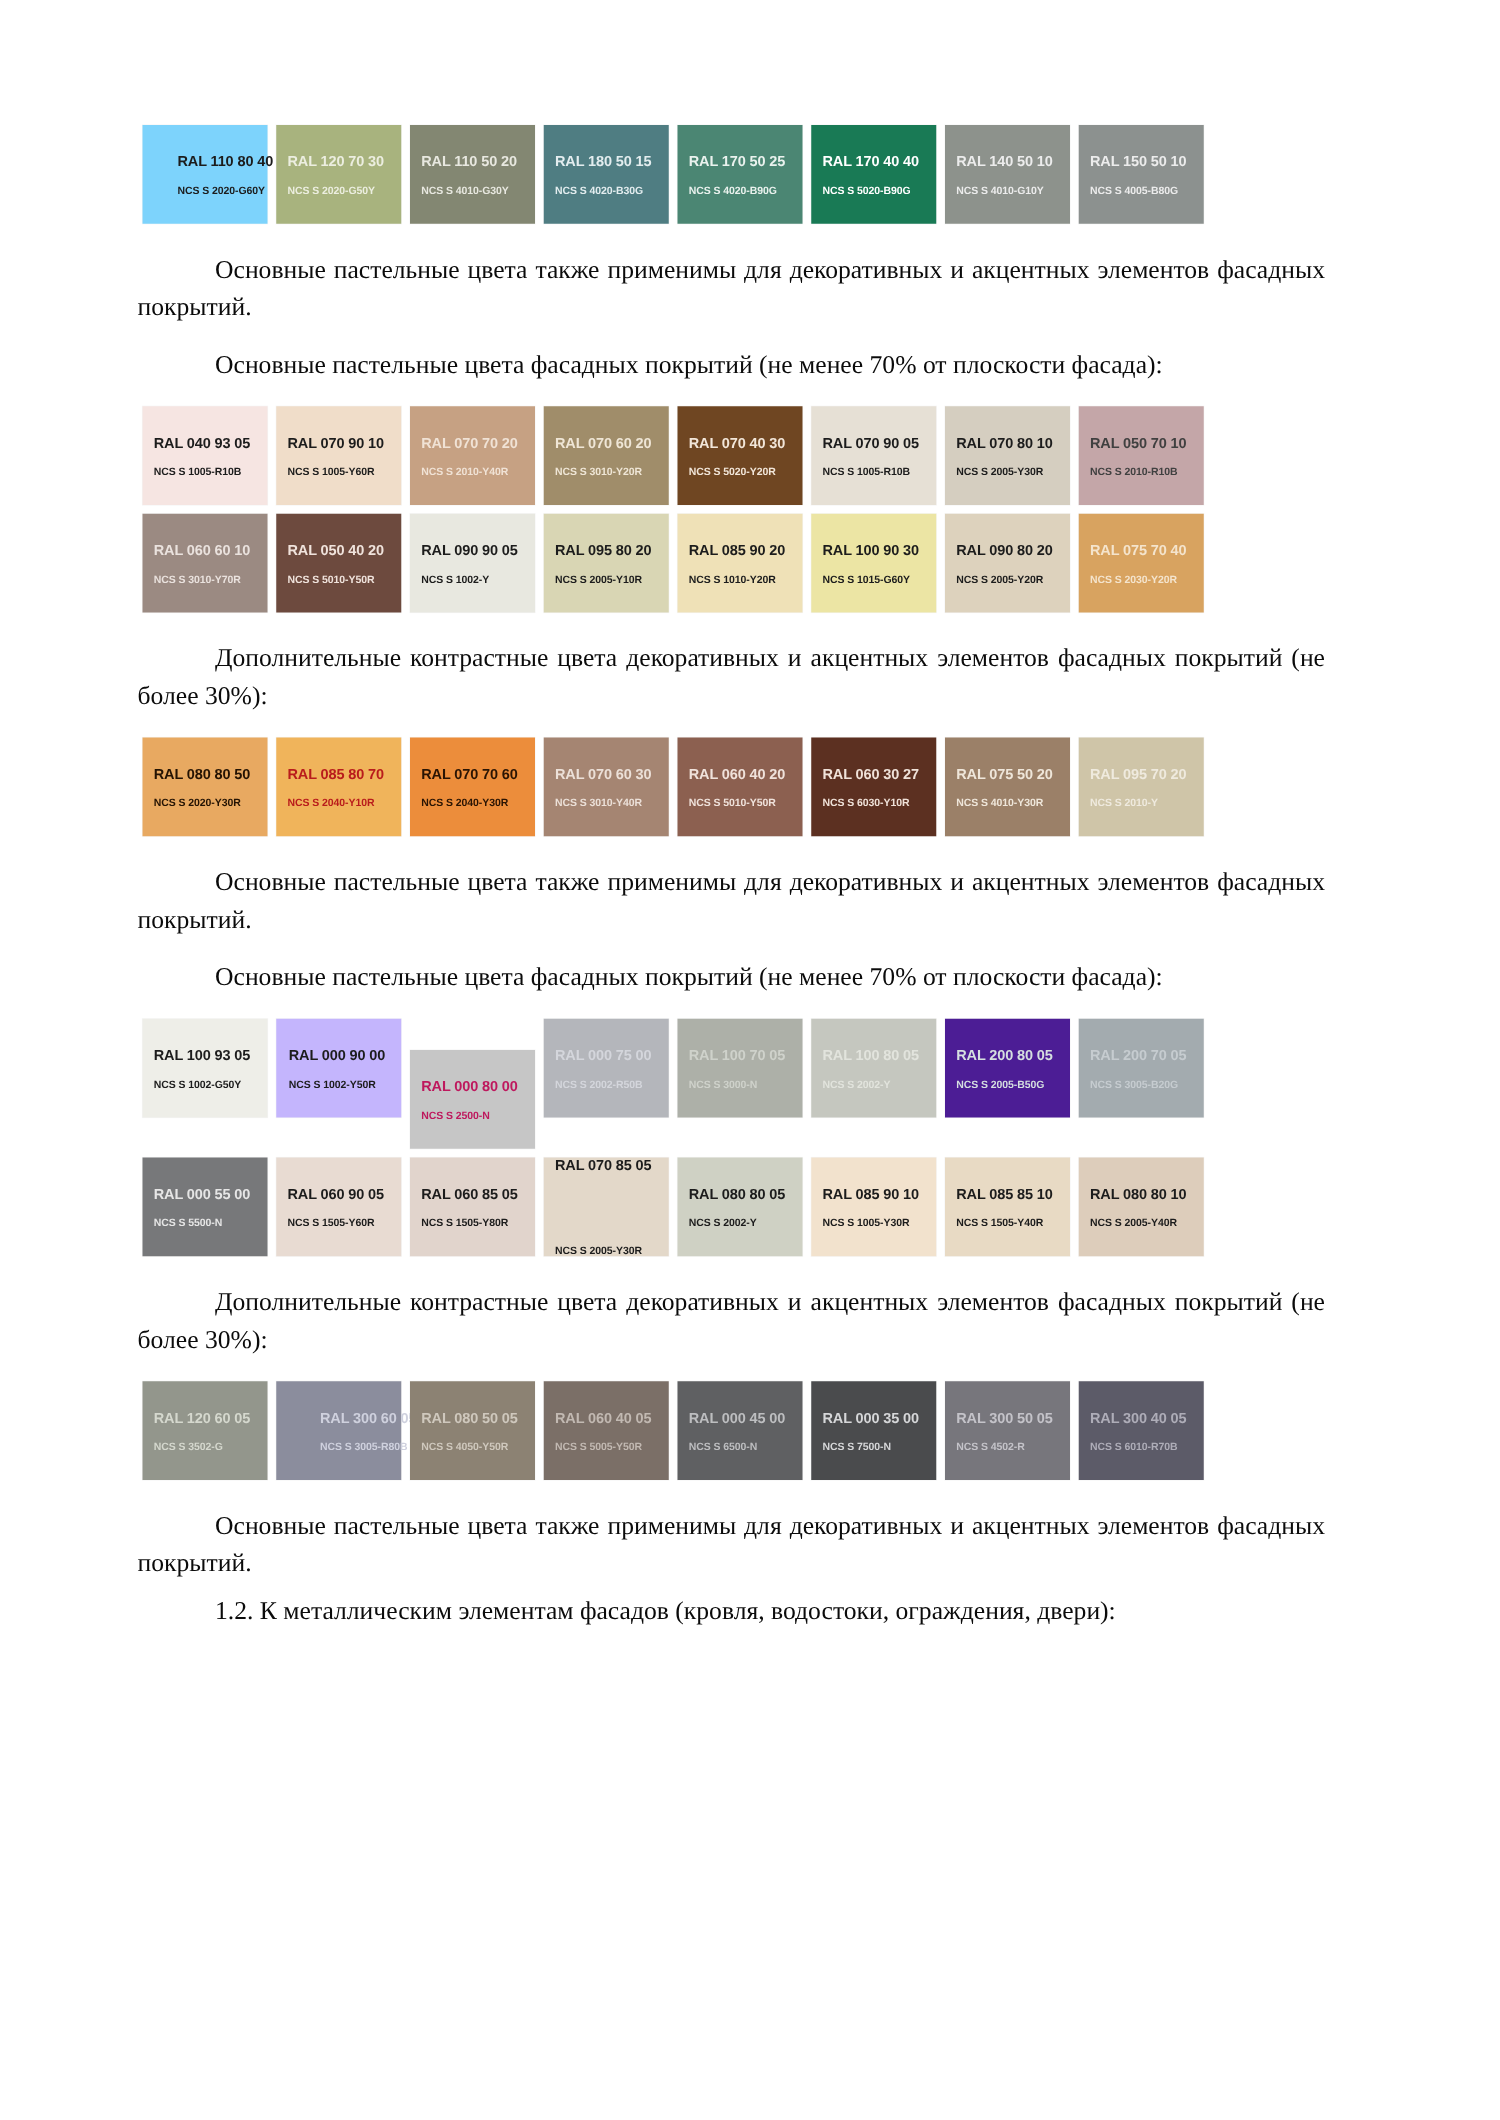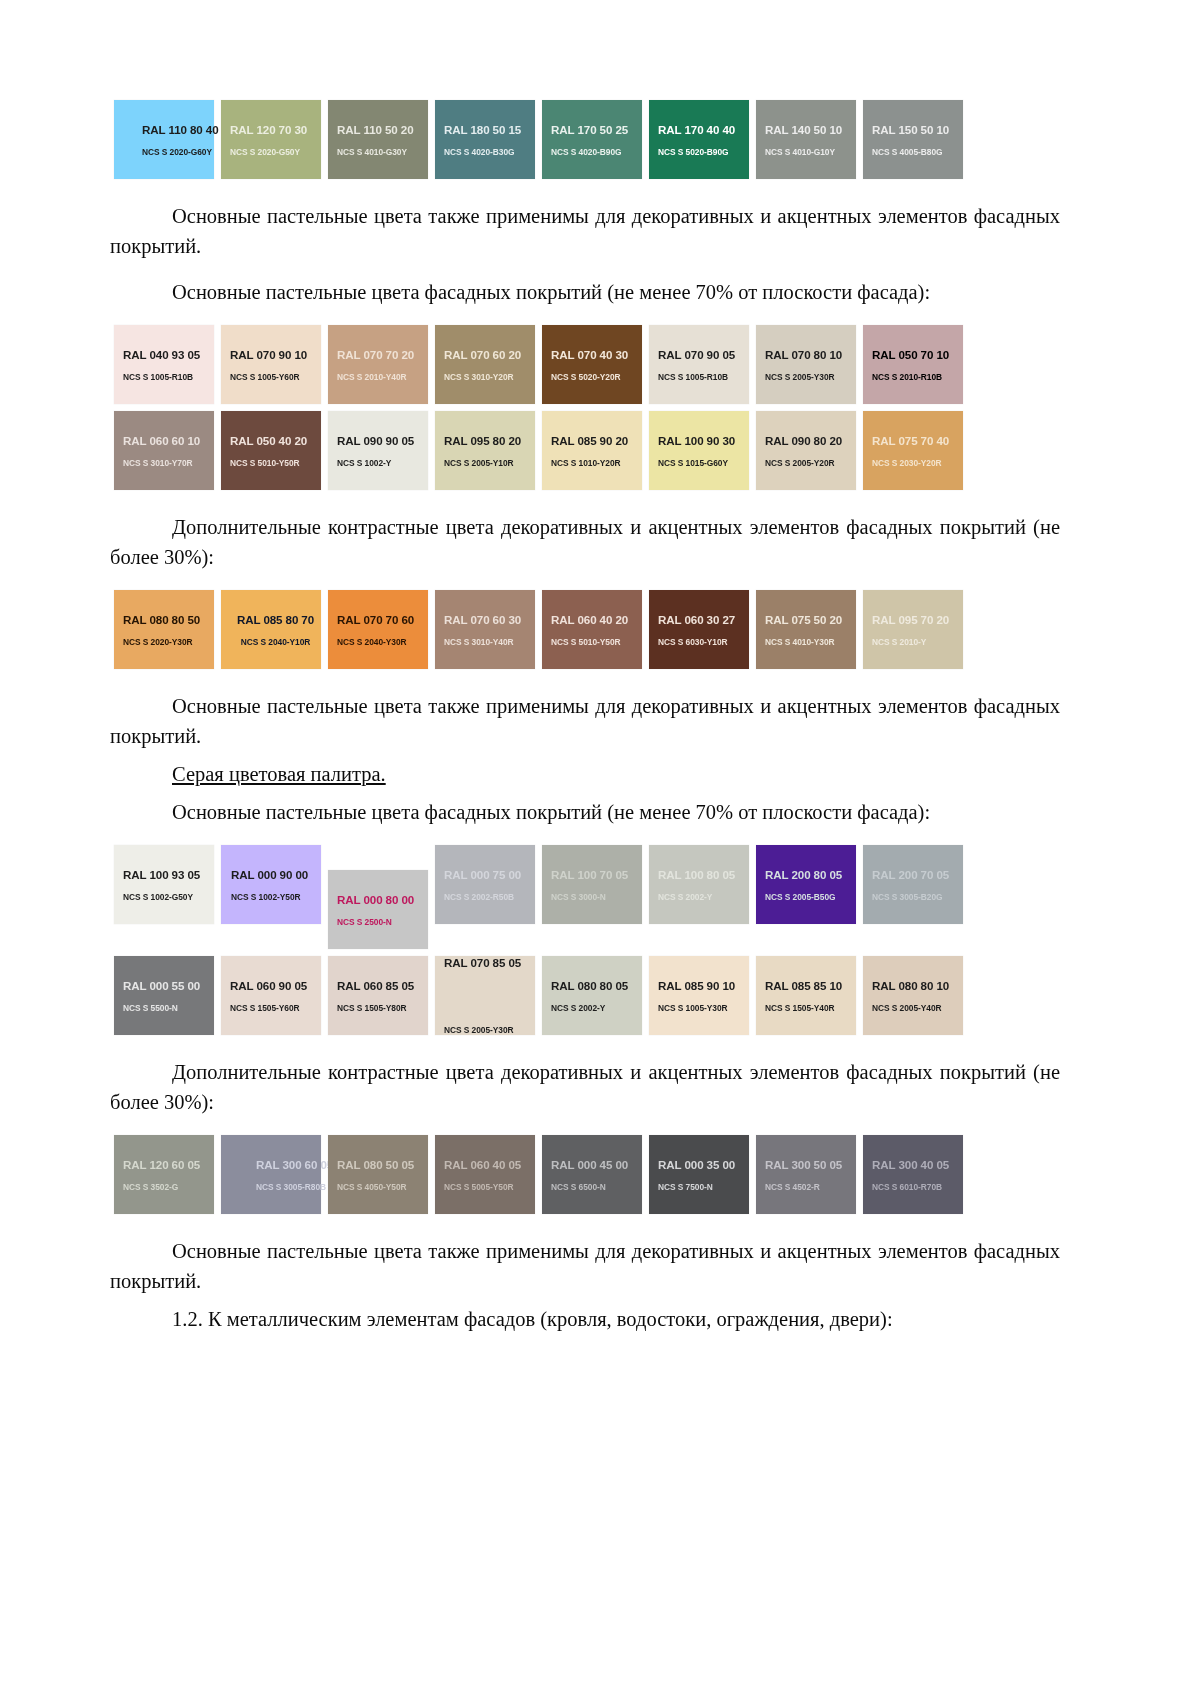--- a/index.html
+++ b/index.html
@@ -160,21 +160,21 @@
         <div class="ncs">NCS S 5020-Y20R</div>
       </div>
       <div class="swatch" style="background: rgb(230, 224, 213); color: rgb(28, 28, 28);">
         <div class="ral">RAL 070 90 05</div>
         <div class="ncs">NCS S 1005-R10B</div>
       </div>
       <div class="swatch" style="background: rgb(213, 206, 192); color: rgb(28, 28, 28);">
         <div class="ral">RAL 070 80 10</div>
         <div class="ncs">NCS S 2005-Y30R</div>
       </div>
-      <div class="swatch" style="background: rgb(196, 166, 168); color: #000000;">
+      <div class="swatch" style="background: rgb(196, 166, 168); color: #404040;">
         <div class="ral">RAL 050 70 10</div>
         <div class="ncs">NCS S 2010-R10B</div>
       </div>
     </div>
   <div class="rowgap"></div>
   <div class="swatch-row" id="row-y2">
       <div class="swatch" style="background: rgb(155, 138, 130); color: rgb(234, 226, 222);">
         <div class="ral">RAL 060 60 10</div>
         <div class="ncs">NCS S 3010-Y70R</div>
       </div>
@@ -212,21 +212,21 @@
 
   <p class="para">Дополнительные контрастные цвета декоративных и акцентных элементов фасадных покрытий (не более 30%):</p>
 
   <div class="blockgap-before"></div>
 
   <div class="swatch-row" id="row-yc">
       <div class="swatch" style="background: rgb(232, 169, 97); color: rgb(36, 19, 3);">
         <div class="ral">RAL 080 80 50</div>
         <div class="ncs">NCS S 2020-Y30R</div>
       </div>
-      <div class="swatch" style="background: rgb(240, 180, 91); color: #0f172a; text-align: center;">
+      <div class="swatch" style="background: rgb(240, 180, 91); color: #b91c1c;">
         <div class="ral">RAL 085 80 70</div>
         <div class="ncs">NCS S 2040-Y10R</div>
       </div>
       <div class="swatch" style="background: rgb(236, 141, 59); color: rgb(42, 20, 3);">
         <div class="ral">RAL 070 70 60</div>
         <div class="ncs">NCS S 2040-Y30R</div>
       </div>
       <div class="swatch" style="background: rgb(165, 133, 114); color: rgb(236, 224, 216);">
         <div class="ral">RAL 070 60 30</div>
         <div class="ncs">NCS S 3010-Y40R</div>
@@ -248,21 +248,20 @@
         <div class="ncs">NCS S 2010-Y</div>
       </div>
     </div>
 
   <div class="blockgap-after"></div>
 
   <p class="para">Основные пастельные цвета также применимы для декоративных и акцентных элементов фасадных покрытий.</p>
 
   <div class="spacer-8"></div>
 
-  <p class="heading-underline"><span class="u">Серая цветовая палитра.</span></p>
 
   <div class="spacer-8"></div>
 
   <p class="para">Основные пастельные цвета фасадных покрытий (не менее 70% от плоскости фасада):</p>
 
   <div class="blockgap-before"></div>
 
   <div class="swatch-row" id="row-g1">
       <div class="swatch" style="background: rgb(238, 238, 232); color: rgb(28, 28, 28);">
         <div class="ral">RAL 100 93 05</div>

